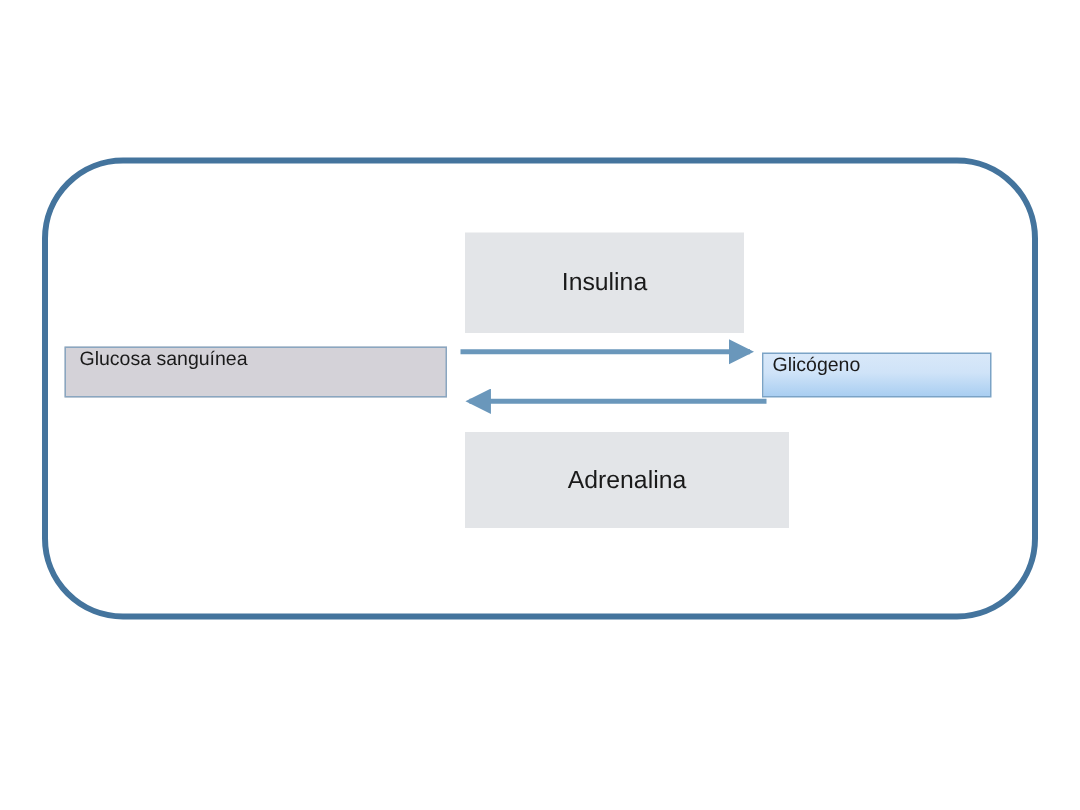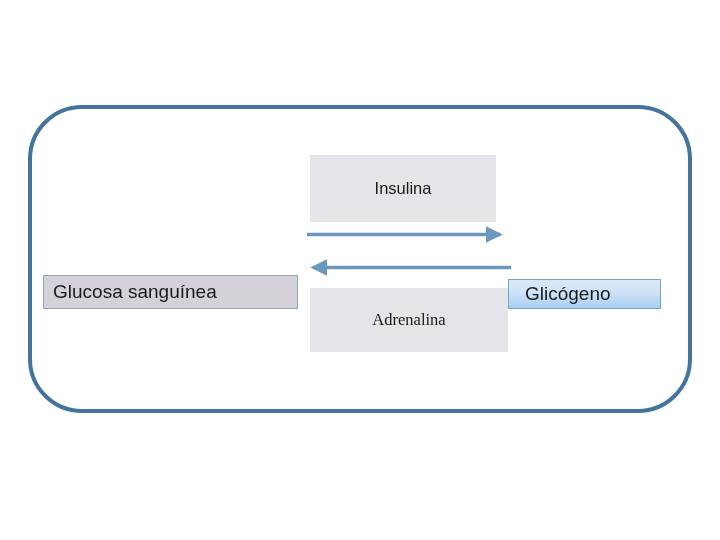--- a/index.html
+++ b/index.html
@@ -35,47 +35,46 @@
     border: 4px solid #44749d;
     border-radius: 54px;
     background: #ffffff;
   }
 
   
   .node {
     position: absolute;
     box-sizing: border-box;
     display: flex;
-    align-items: center;
-    font-size: 19px;
+    align-items: flex-start;
+    font-size: 13px;
     color: #1a1a1a;
     line-height: 1.15;
     white-space: nowrap;
-    margin-top: 44px;
   }
 
   .node-glucosa {
     left: 43px;
     top: 231px;
     width: 255px;
     height: 34px;
     background: #d4d2d8;
     border: 1px solid #8aa6c0;
     padding-left: 9px;
     justify-content: flex-start;
   }
 
   .node-glicogeno {
     left: 508px;
     top: 235px;
     width: 153px;
     height: 30px;
     background: linear-gradient(to bottom, #d9e8f9 0%, #cfe3f8 45%, #a9cef1 100%);
     border: 1px solid #7ba3c6;
-    padding-left: 16px;
+    padding-left: 6px;
     justify-content: flex-start;
   }
 
   
   .label-box {
     position: absolute;
     box-sizing: border-box;
     background: #e3e5e8;
     display: flex;
     flex-direction: column;
@@ -90,23 +89,22 @@
   .label-insulina {
     left: 310px;
     top: 155px;
     width: 186px;
     height: 67px;
   }
 
   .label-adrenalina {
     left: 310px;
     top: 288px;
-    width: 198px;
+    width: 216px;
     height: 64px;
-    font-family: Liberation Serif, serif;
   }
 
   .label-line { display: block; }
 
   
   .arrow-svg {
     position: absolute;
     left: 0;
     top: 0;
     width: 720px;

